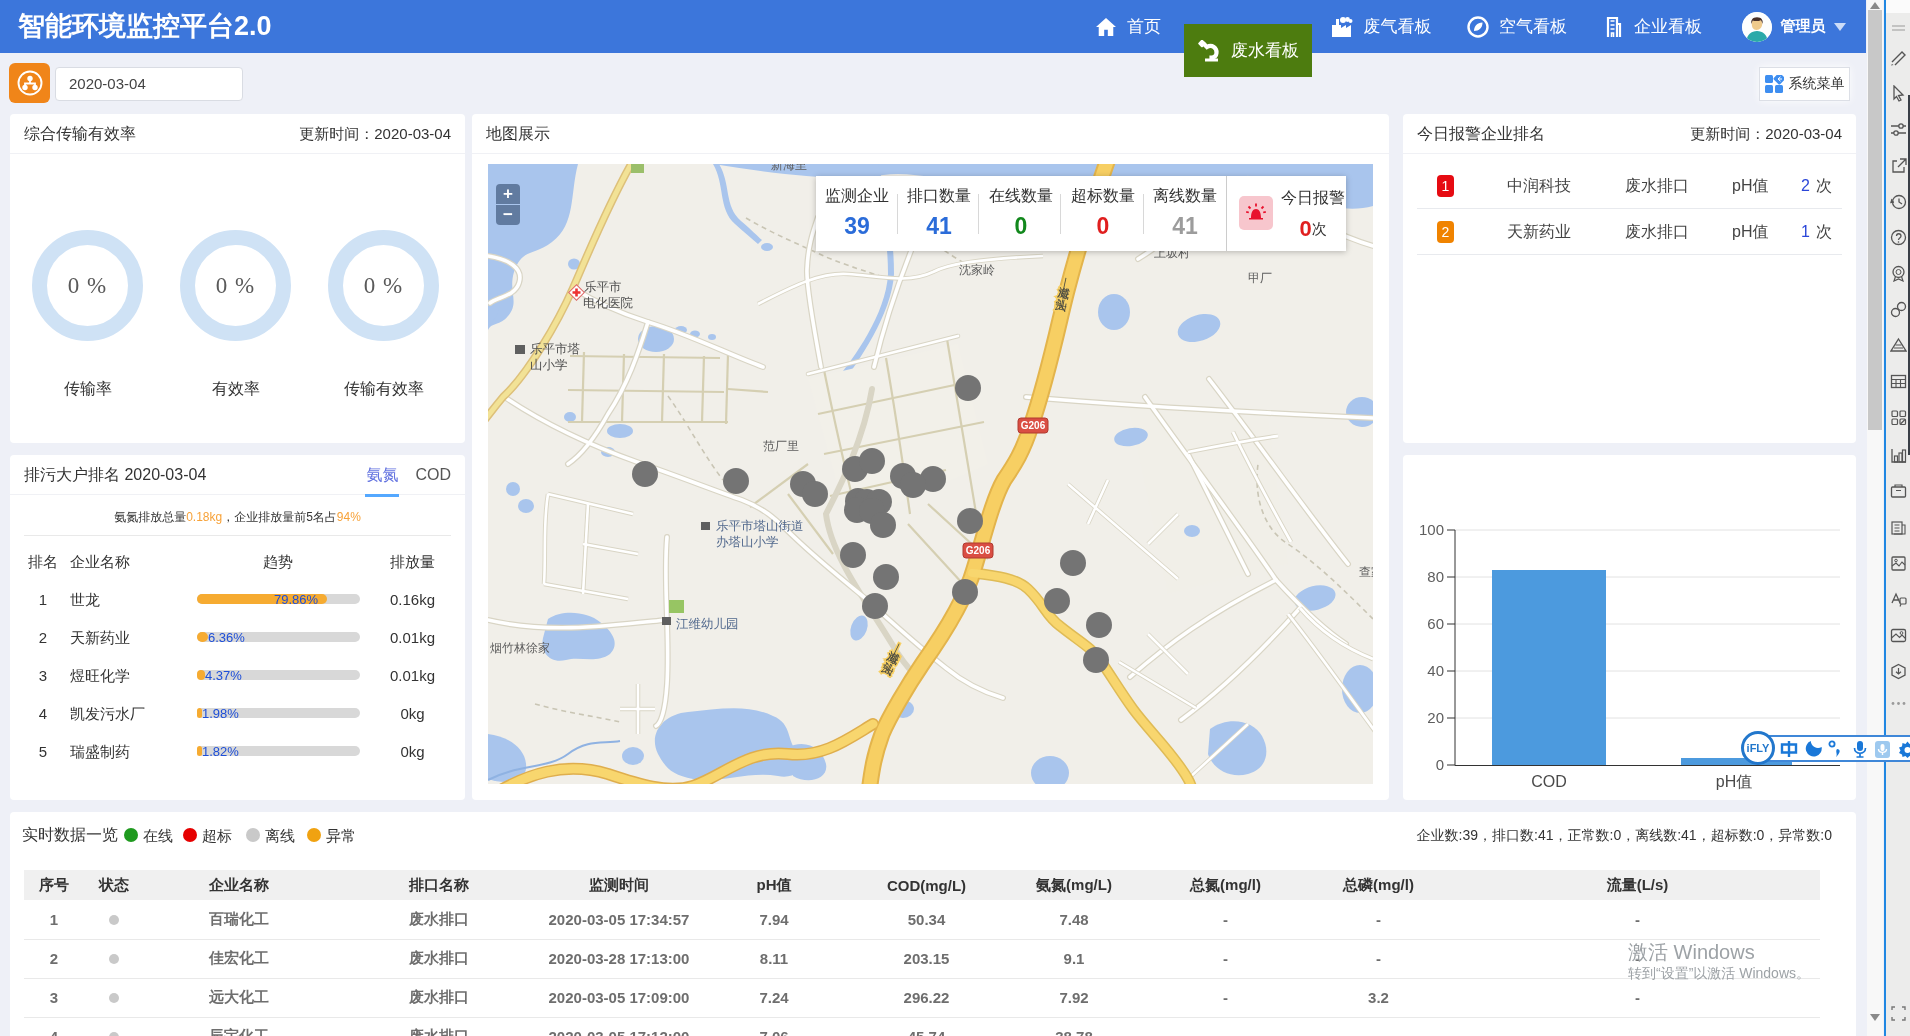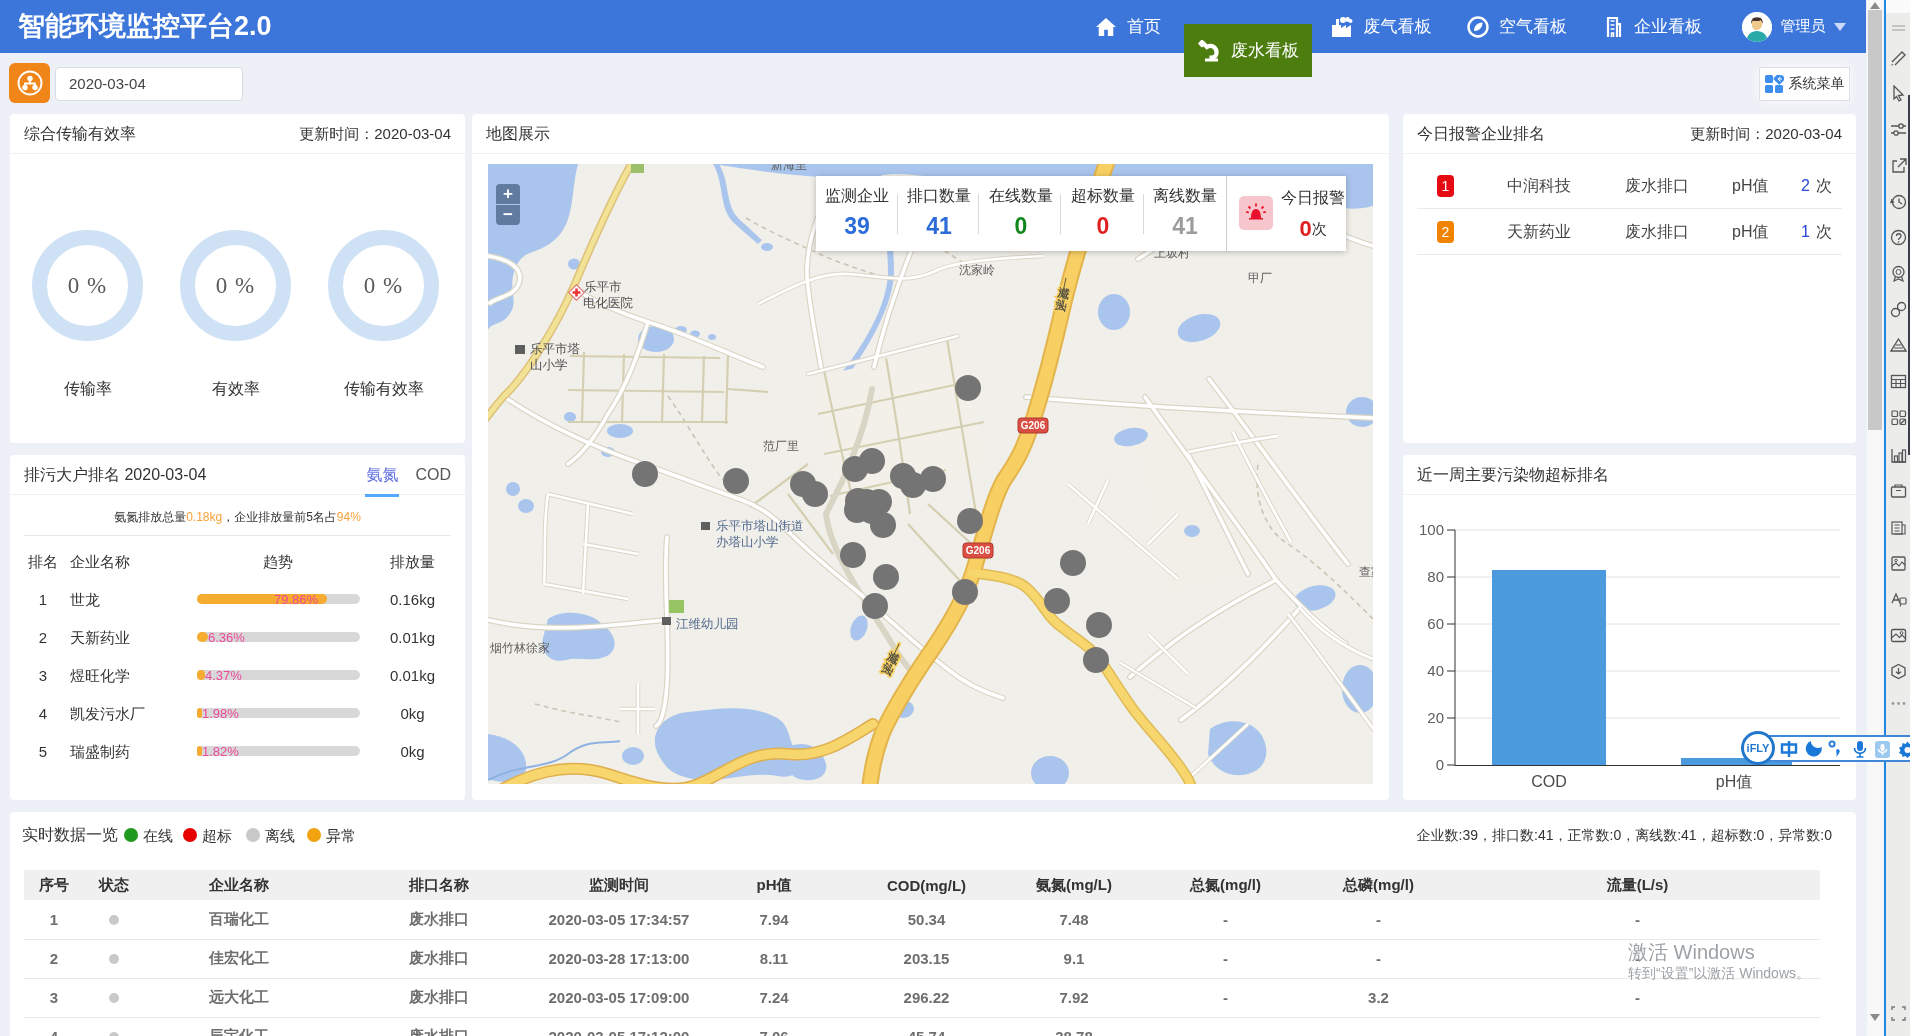--- a/index.html
+++ b/index.html
@@ -41,21 +41,21 @@
 #tabs .t1 { color:#6272e0; display:inline-block; line-height:38px; margin-right:16px; border-bottom:3px solid #54a8ff; padding:0 1px;}
 #tabs .t2 { color:#555; display:inline-block; line-height:40px; }
 #c2sum { position:absolute; left:0; top:54px; width:100%; text-align:center; font-size:12px; color:#333; }
 #c2sum b { color:#f7a239; font-weight:normal; }
 #c2div { position:absolute; left:14px; right:14px; top:80px; border-top:1px solid #e9e9e9; }
 .r2 { position:absolute; left:0; width:100%; height:38px; font-size:15px; color:#333; line-height:38px; }
 .r2 .rk { position:absolute; left:18px; width:30px; text-align:center; }
 .r2 .nm { position:absolute; left:60px; }
 .r2 .tr { position:absolute; left:187px; top:13px; width:163px; height:10px; background:#d8d8d8; border-radius:5px; }
 .r2 .tr i { position:absolute; left:0; top:0; height:10px; background:#f6ab31; border-radius:5px; }
-.r2 .pc { position:absolute; top:12px; font-size:13px; color:#ec4899; line-height:13px; }
+.r2 .pc { position:absolute; top:12px; font-size:13px; color:#1d4ed8; line-height:13px; }
 .r2 .vl { position:absolute; left:355px; width:95px; text-align:center; }
 
 .ra { position:absolute; left:14px; right:14px; height:46px; border-bottom:1px solid #e8eaee; font-size:16px; color:#444; }
 .ra .bdg { position:absolute; left:20px; top:12px; width:17px; height:22px; border-radius:4px; color:#fff; font-size:14px; text-align:center; line-height:22px; }
 .ra span { position:absolute; top:12px; line-height:22px; }
 
 #rt-title { position:absolute; left:22px; top:825px; font-size:16px; color:#333; z-index:5;}
 .lg { position:absolute; top:828px; width:14px; height:14px; border-radius:50%; z-index:5;}
 .lgt { position:absolute; top:827px; font-size:15px; color:#333; z-index:5;}
 #rt-right { position:absolute; right:78px; top:827px; font-size:14px; color:#333; z-index:5;}
@@ -107,21 +107,21 @@
           <circle cx="20.5" cy="5" r="2" fill="#fff"></circle>
         </svg>废气看板</div>
 <div class="mi" style="width:136px;"><svg width="22" height="22" viewBox="0 0 22 22">
           <circle cx="11" cy="11" r="9.5" fill="none" stroke="#fff" stroke-width="2.4"></circle>
           <path d="M7 15 C7 10 10 7 15.5 6.5 C15.5 12 12 15 7 15 Z" fill="#fff"></path>
         </svg>空气看板</div>
 <div class="mi" style="width:136px;"><svg width="20" height="22" viewBox="0 0 20 22">
           <path d="M4 21 L4 2 L13 2 L13 21 M16 21 L16 8 L13 8" fill="none" stroke="#fff" stroke-width="2.2"></path>
           <path d="M6.5 5 L10.5 5 M6.5 9 L10.5 9 M6.5 13 L10.5 13 M7.5 21 L7.5 17 L9.5 17 L9.5 21" stroke="#fff" stroke-width="1.6" fill="none"></path>
         </svg>企业看板</div>
-<div class="mi" style="width:145px;">
+<div class="mi" style="width:145px;font-weight:bold;">
         <span id="user"><span id="avatar"><svg width="30" height="30" viewBox="0 0 30 30">
               <circle cx="15" cy="15" r="15" fill="#fdfefe"></circle>
               <path d="M14.5 18 C11 18 9.5 14.5 9.8 11.5 L10.5 8.5 L15 7 L19.5 8.5 L20.2 11.5 C20.5 14.5 18 18 14.5 18 Z" fill="#efca8c"></path>
               <path d="M9.5 12 C8.6 8 10.5 5.2 15 5.2 C19.5 5.2 21.4 8 20.5 12 C20 10 19.5 9.2 19 8.2 C17 9.2 12.5 9.4 10.8 8.4 C10.3 9.4 9.8 10.2 9.5 12 Z" fill="#473029"></path>
               <path d="M4.5 30 C4.5 22.5 9.5 19 15 19 C20.5 19 25.5 22.5 25.5 30 Z" fill="#2aa9a9"></path>
             </svg></span>管理员<span class="caret"></span></span>
       </div>
 </div>
   </div>
 <div id="obtn">
@@ -499,21 +499,20 @@
   <div class="ra" style="top:95px;">
       <span class="bdg" style="background:#f08300;">2</span>
       <span style="left:90px;">天新药业</span>
       <span style="left:208px;">废水排口</span>
       <span style="left:315px;">pH值</span>
       <span style="left:384px;color:#2b46d8;">1</span>
       <span style="left:399px;">次</span>
     </div>
 </div>
 <div class="card" id="cardb">
-  <div class="chead">近一周主要污染物超标排名</div>
   <svg class="abs" style="left:0;top:0;" width="453" height="345">
     <g stroke="#e2e2e2">
         <line x1="52" y1="75" x2="437" y2="75"></line>
         <line x1="52" y1="122" x2="437" y2="122"></line>
         <line x1="52" y1="169" x2="437" y2="169"></line>
         <line x1="52" y1="216" x2="437" y2="216"></line>
         <line x1="52" y1="263" x2="437" y2="263"></line>
       </g>
     <rect x="89" y="115" width="114" height="195" fill="#4c9ade"></rect>
     <rect x="278" y="303" width="111" height="7" fill="#4c9ade"></rect>

